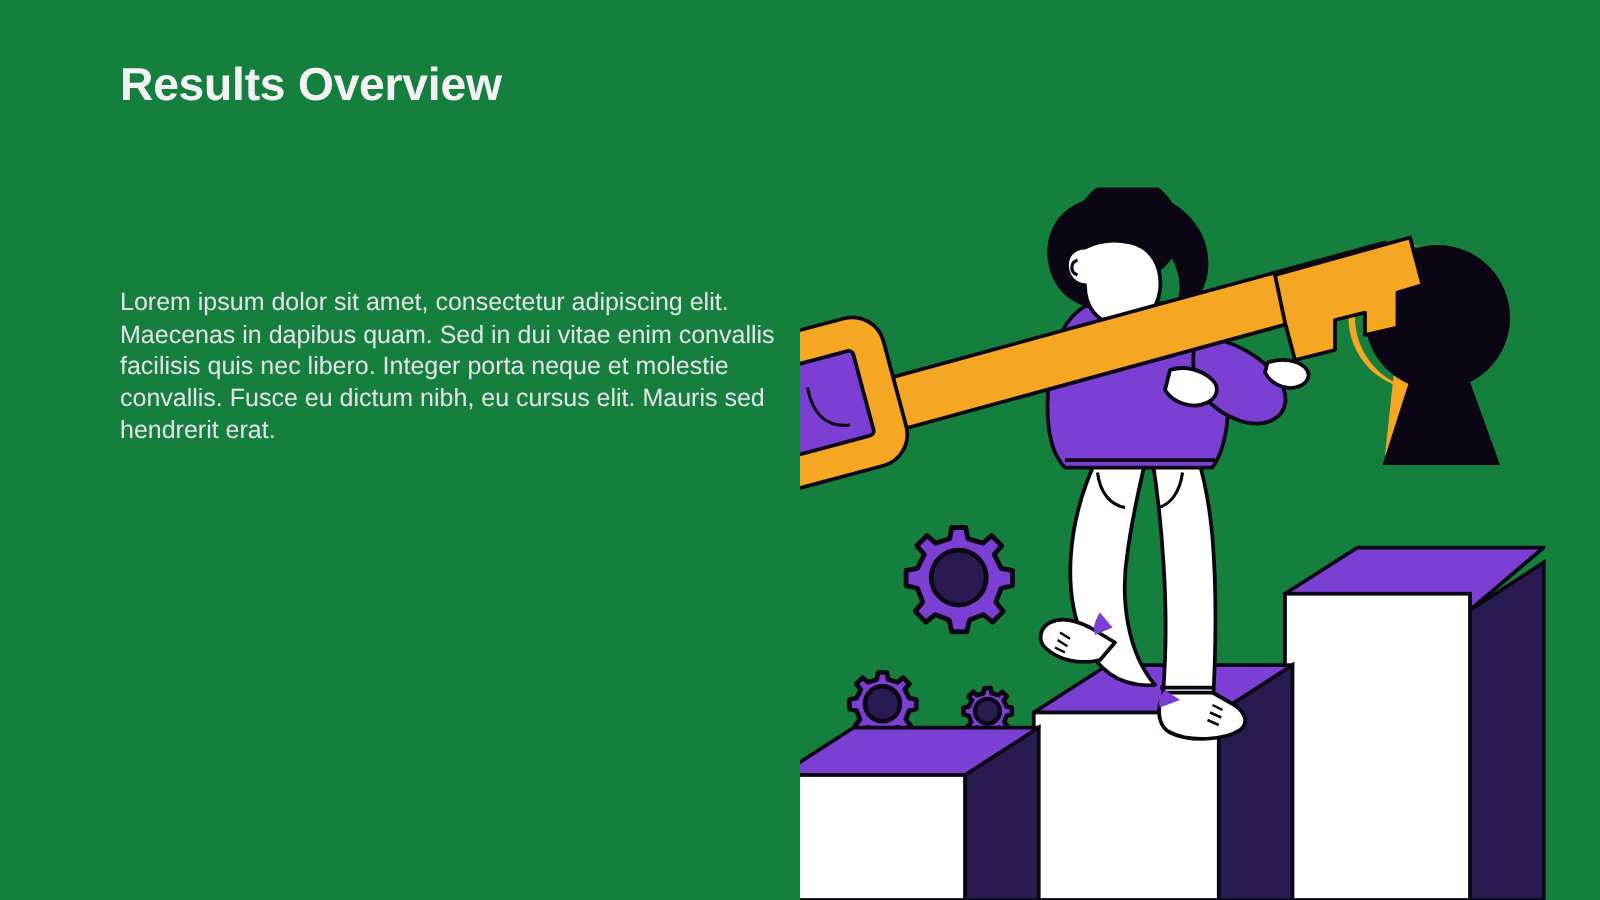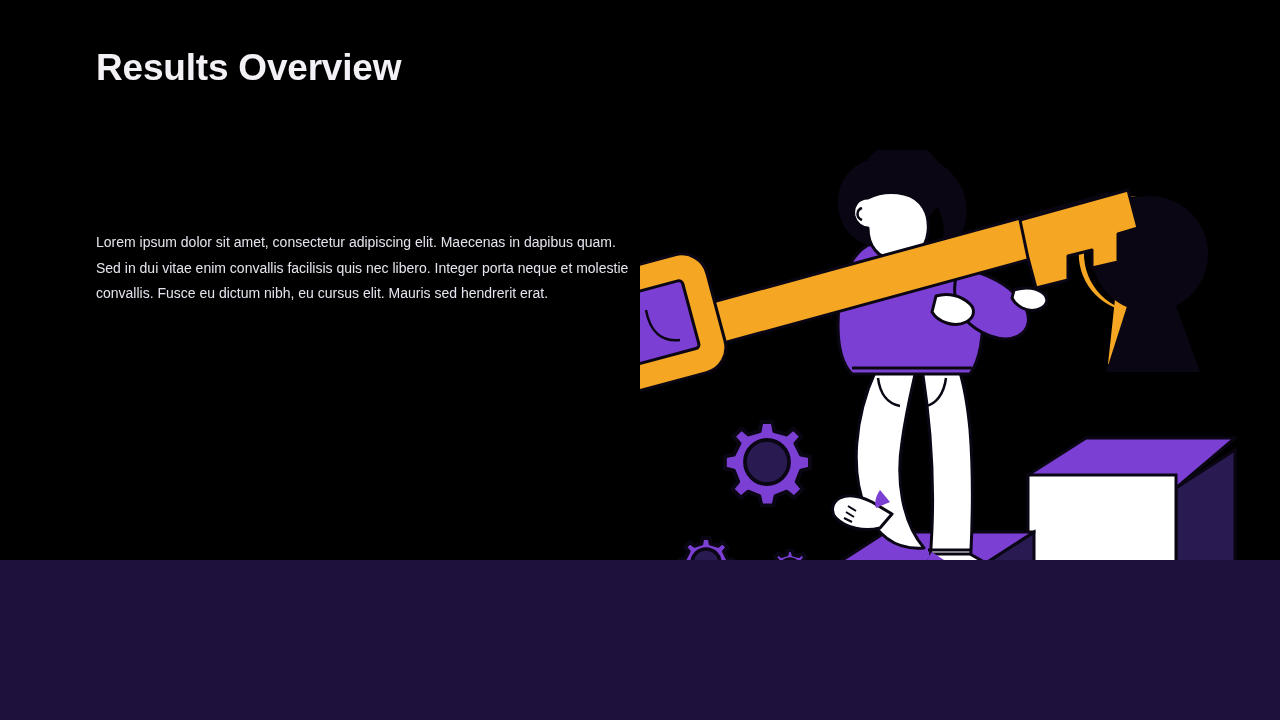--- a/index.html
+++ b/index.html
@@ -10,22 +10,22 @@
   body {
     width: 1280px;
     height: 720px;
     overflow: hidden;
     font-family: "Liberation Sans", sans-serif;
   }
 
   .slide {
     position: relative;
     width: 1280px;
-    height: 560px;
-    background: #000000;
+    height: 720px;
+    background: #15803d;
     overflow: hidden;
   }
 
   
   .content-column {
     position: absolute;
     left: 96px;
     top: 48px;
     width: 560px;
   }
@@ -43,21 +43,21 @@
 
   .body-copy {
     position: absolute;
     left: 96px;
     top: 230px;
     width: 540px;
   }
 
   .paragraph {
     font-family: "Liberation Sans", sans-serif;
-    font-size: 14px;
+    font-size: 20px;
     line-height: 25.6px;
     color: #e7e3ee;
     margin: 0 0 23px 0;
     padding: 0;
   }
   .paragraph:last-child { margin-bottom: 0; }
 
   
   .illustration {
     position: absolute;

